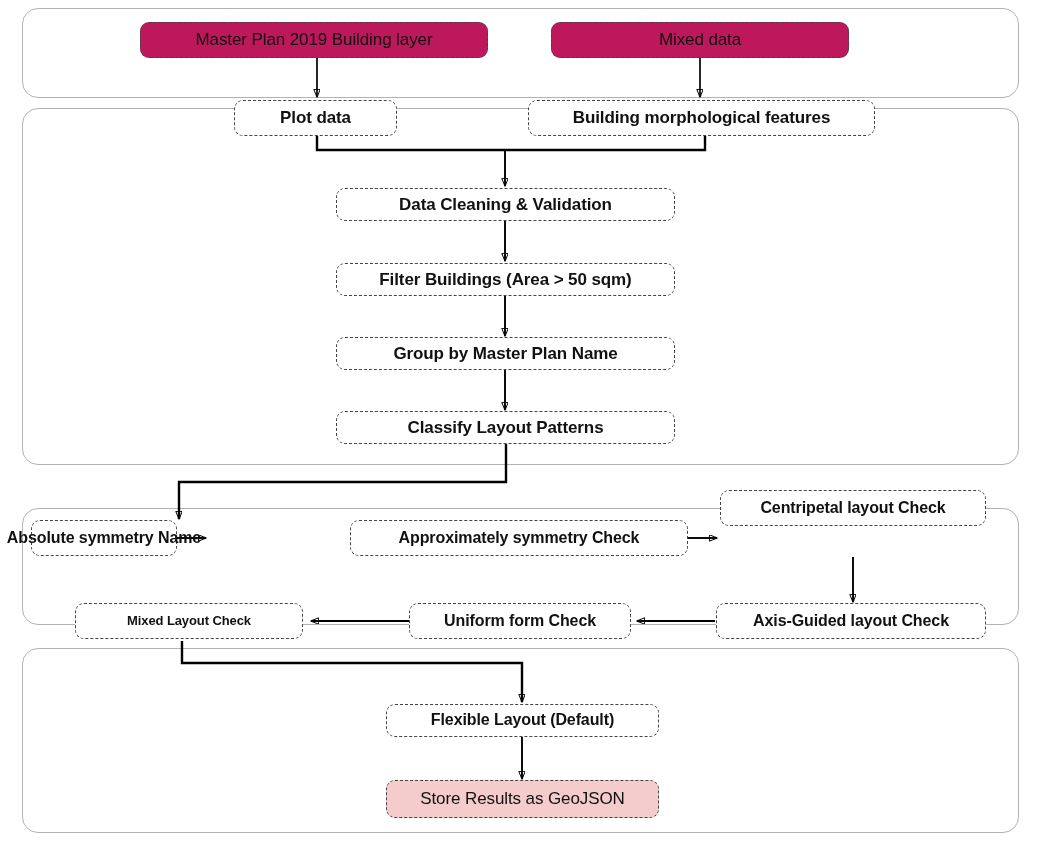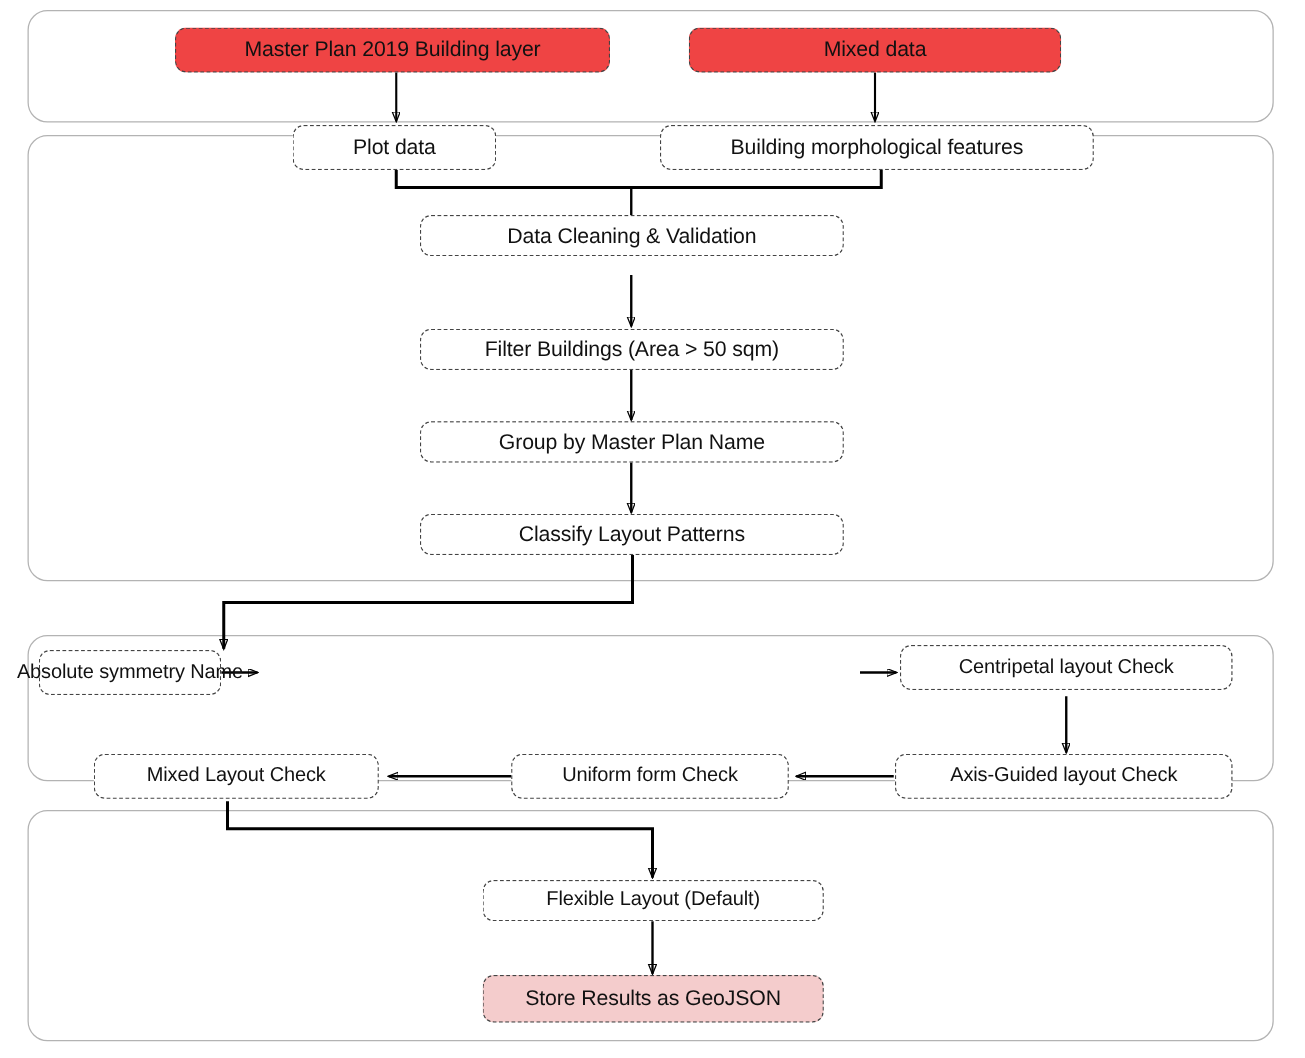--- a/index.html
+++ b/index.html
@@ -33,23 +33,23 @@
     border: 1.4px dashed #444444;
     border-radius: 9px;
     background: #ffffff;
     color: #111111;
     font-size: 17px;
     line-height: 1.05;
     letter-spacing: -0.1px;
     white-space: nowrap;
     z-index: 3;
   }
-  .node.blue  { background: #ef4444; }
+  .node.blue  { background: #be185d; }
   .node.pink  { background: #f4cccc; }
-  .node.plain { background: #ffffff; }
+  .node.plain { background: #ffffff; font-weight: bold; }
   svg#wires {
     position: absolute;
     left: 0; top: 0;
     width: 1044px;
     height: 846px;
     z-index: 2;
     pointer-events: none;
   }
   svg#wires path, svg#wires line { stroke: #000000; fill: none; }
 </style>
@@ -101,36 +101,37 @@
   </svg>
 
   <div class="node blue" style="left:140px; top:22px; width:348px; height:36px;">Master Plan 2019 Building layer</div>
 
   <div class="node blue" style="left:551px; top:22px; width:298px; height:36px;">Mixed data</div>
 
   <div class="node plain" style="left:234px; top:100px; width:163px; height:36px;">Plot data</div>
 
   <div class="node plain" style="left:528px; top:100px; width:347px; height:36px;">Building morphological features</div>
 
-  <div class="node plain" style="left:336px; top:172px; width:339px; height:33px;text-align:right;">Data Cleaning &amp; Validation</div>
+  <div class="node plain" style="left:336px; top:188px; width:339px; height:33px;text-align:right;">Data Cleaning &amp; Validation</div>
 
   <div class="node plain" style="left:336px; top:263px; width:339px; height:33px;">Filter Buildings (Area &gt; 50 sqm)</div>
 
   <div class="node plain" style="left:336px; top:411px; width:339px; height:33px;">Classify Layout Patterns</div>
 
   <div class="node plain" style="left:336px; top:337px; width:339px; height:33px;">Group by Master Plan Name</div>
 
   <div class="node plain" style="left:31px; top:520px; width:146px; height:36px; font-size:16px;">Absolute symmetry Name</div>
 
+  <div class="node plain" style="left:350px; top:520px; width:338px; height:36px; font-size:16px;">Approximately symmetry Check</div>
 
-  <div class="node plain" style="left:720px; top:516px; width:266px; height:36px; font-size:16px;">Centripetal layout Check</div>
+  <div class="node plain" style="left:720px; top:490px; width:266px; height:36px; font-size:16px;">Centripetal layout Check</div>
 
   <div class="node plain" style="left:716px; top:603px; width:270px; height:36px; font-size:16px;">Axis-Guided layout Check</div>
 
   <div class="node plain" style="left:409px; top:603px; width:222px; height:36px; font-size:16px;">Uniform form Check</div>
 
-  <div class="node plain" style="left:75px; top:603px; width:228px; height:36px; font-size:16px;">Mixed Layout Check</div>
+  <div class="node plain" style="left:75px; top:603px; width:228px; height:36px; font-size:13px;">Mixed Layout Check</div>
 
   <div class="node plain" style="left:386px; top:704px; width:273px; height:33px; font-size:16px;">Flexible Layout (Default)</div>
 
   <div class="node pink" style="left:386px; top:780px; width:273px; height:38px; font-size:17px;">Store Results as GeoJSON</div>
 
 </div>
 
 </body></html>

